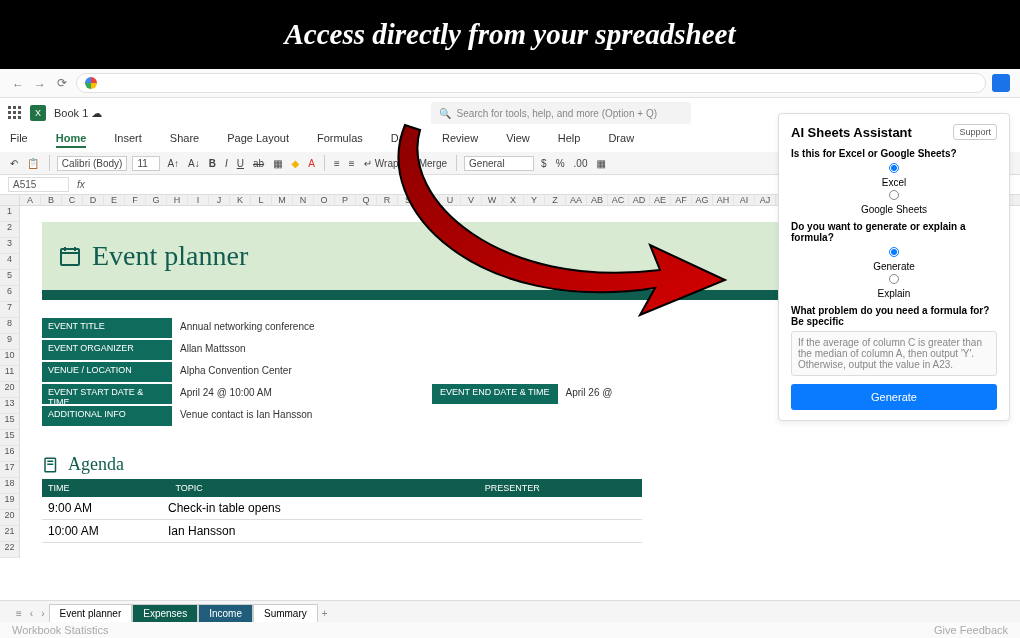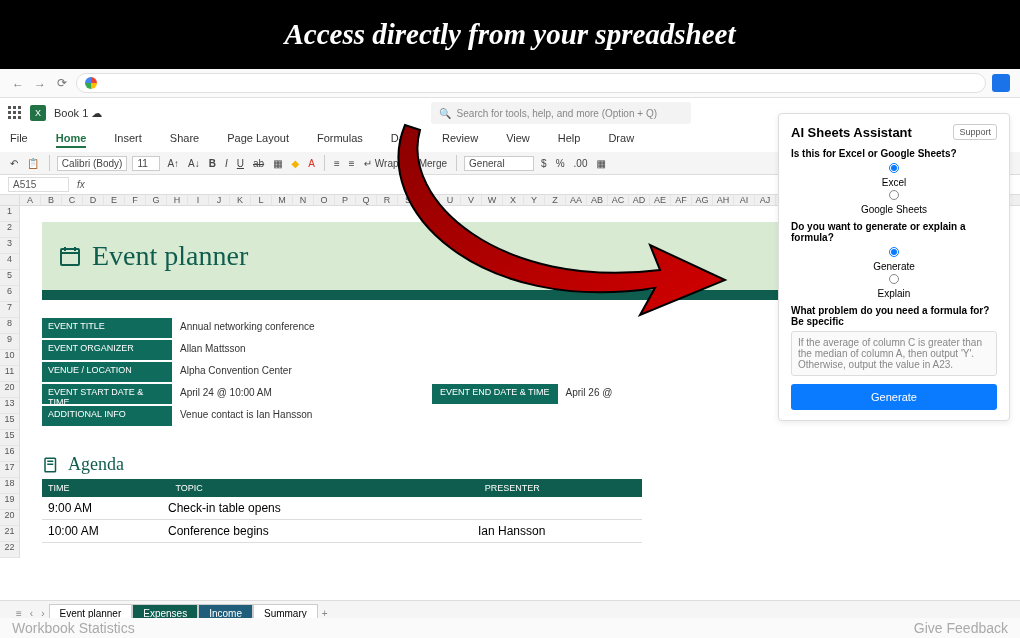--- a/index.html
+++ b/index.html
@@ -69,21 +69,21 @@
 .agenda-row div { padding: 4px 6px; }
 
 .selected-cell { position: absolute; right: 48px; top: 185px; width: 36px; height: 16px; border: 2px solid #217346; background: #fff; }
 
 .tabs { position: absolute; bottom: 12px; left: 0; right: 0; display: flex; align-items: center; gap: 0; padding: 3px 12px; background: #f5f5f5; border-top: 1px solid #ddd; font-size: 10px; }
 .tabs .nav { color: #888; padding: 0 4px; }
 .tab { padding: 3px 10px; border: 1px solid #ccc; background: #fff; cursor: pointer; }
 .tab.active-dark { background: #0f5d4e; color: #fff; }
 .tab.active-blue { background: #1f5d7a; color: #fff; }
 
-.status-bar { position: absolute; bottom: 0; left: 0; right: 0; padding: 2px 12px; font-size: 14px; color: #aaa; background: #fafafa; display: flex; justify-content: space-between; }
+.status-bar { position: absolute; bottom: 0; left: 0; right: 0; padding: 2px 12px; font-size: 11px; color: #aaa; background: #fafafa; display: flex; justify-content: space-between; }
 
 .assistant-panel { position: absolute; top: 113px; right: 10px; width: 232px; background: #fff; border: 1px solid #ddd; border-radius: 4px; padding: 10px 12px; box-shadow: 0 2px 6px rgba(0,0,0,0.08); font-size: 11px; z-index: 5; }
 .assistant-head { display: flex; justify-content: space-between; align-items: center; margin-bottom: 8px; }
 .assistant-title { font-weight: 600; font-size: 13px; }
 .support-btn { font-size: 9px; border: 1px solid #ccc; padding: 2px 5px; border-radius: 3px; color: #555; background: #fff; }
 .q-label { font-size: 10px; font-weight: 600; margin: 6px 0 4px; }
 .radio-row { display: flex; align-items: center; gap: 4px; margin: 2px 0; font-size: 10px; flex-direction: column; }
 .radio { width: 10px; height: 10px; border: 1px solid #888; border-radius: 50%; display: inline-block; position: relative; }
 .radio.checked { border-color: #0a7aff; }
 .radio.checked::after { content: ""; position: absolute; inset: 1px; border-radius: 50%; background: #0a7aff; }
@@ -297,21 +297,20 @@
           <div class="ag-topic">TOPIC</div>
           <div class="ag-presenter">PRESENTER</div>
         </div>
         <div class="agenda-row">
             <div class="ag-time">9:00 AM</div>
             <div class="ag-topic">Check-in table opens</div>
             <div class="ag-presenter"></div>
           </div>
         <div class="agenda-row">
             <div class="ag-time">10:00 AM</div>
-            <div class="ag-topic">Conference begins</div>
             <div class="ag-presenter">Ian Hansson</div>
           </div>
       </div>
     </div>
   </div>
 
   <div class="selected-cell"></div>
 </div>
 
 <div class="tabs">

